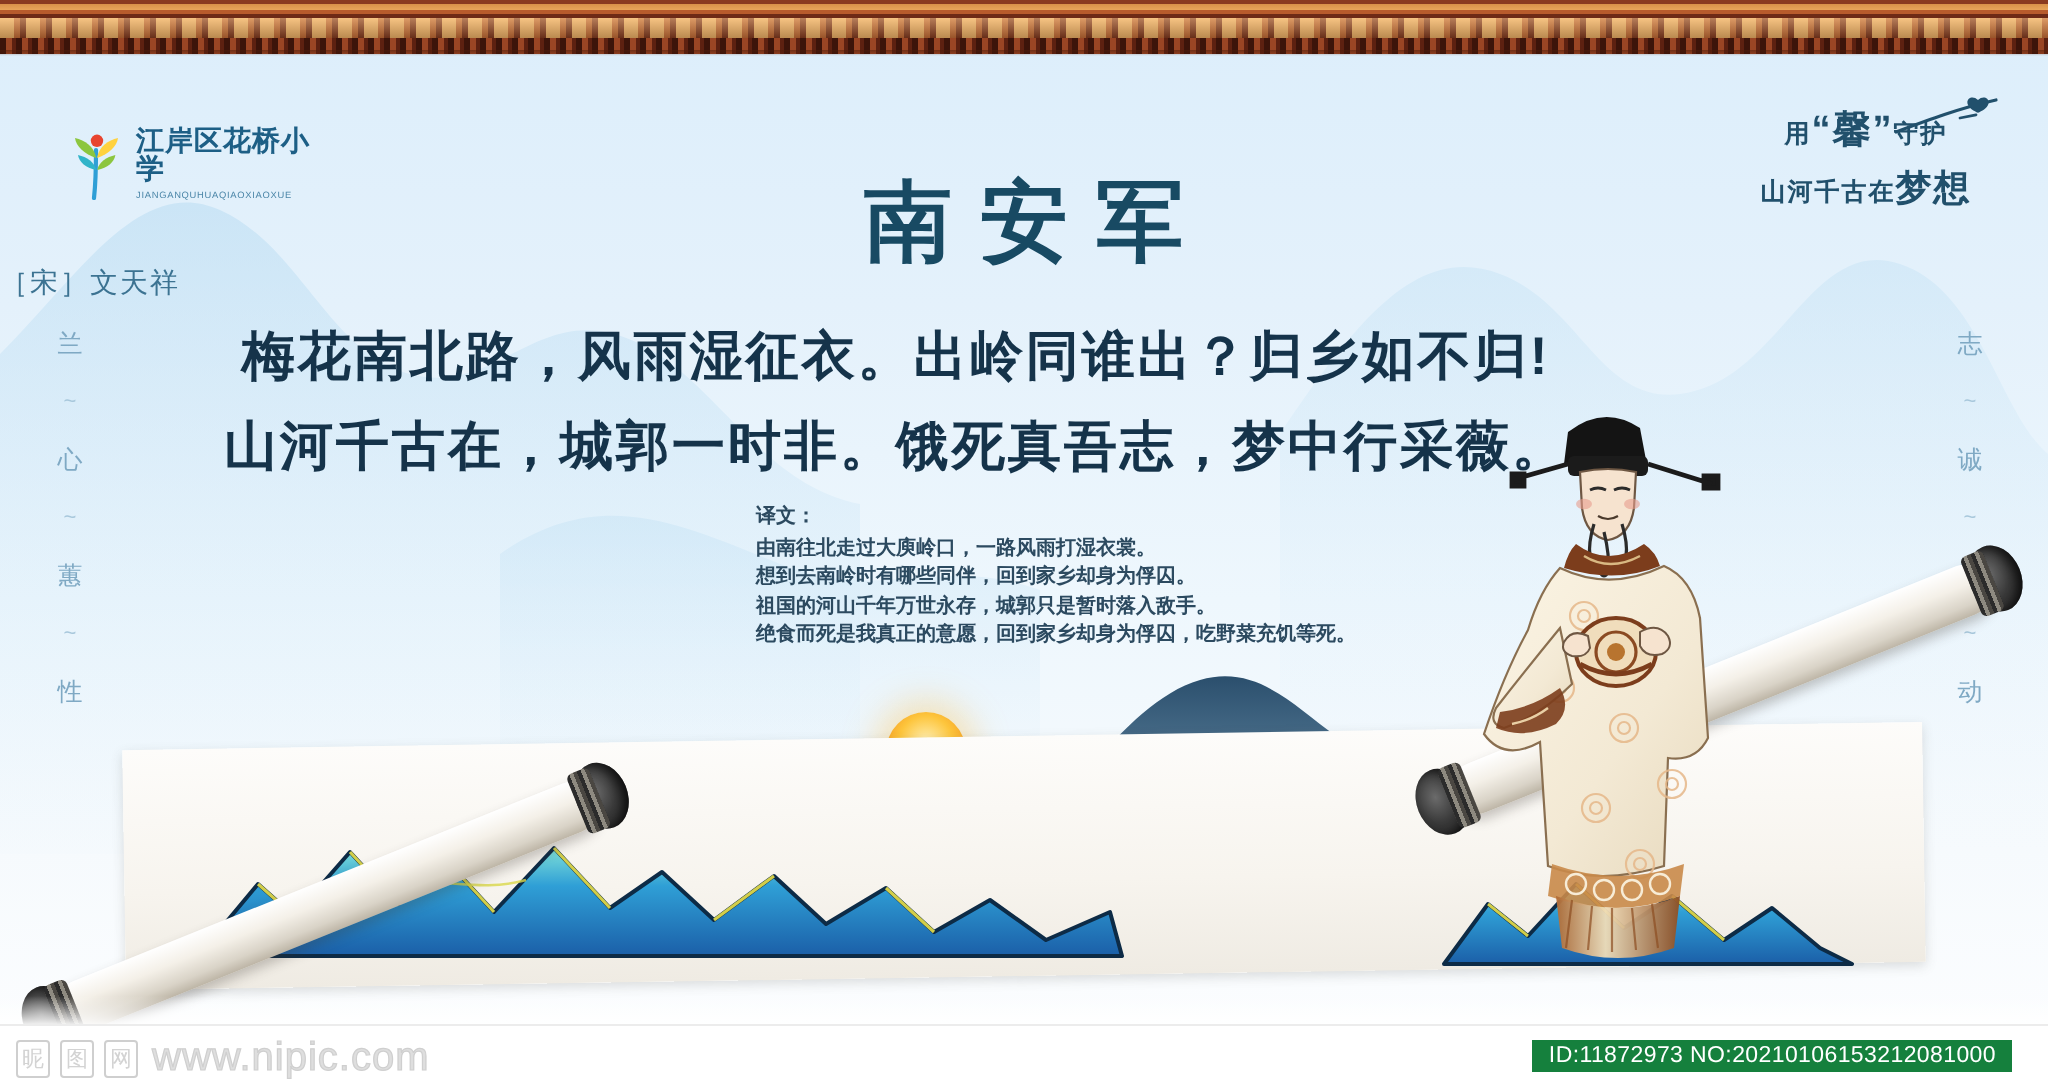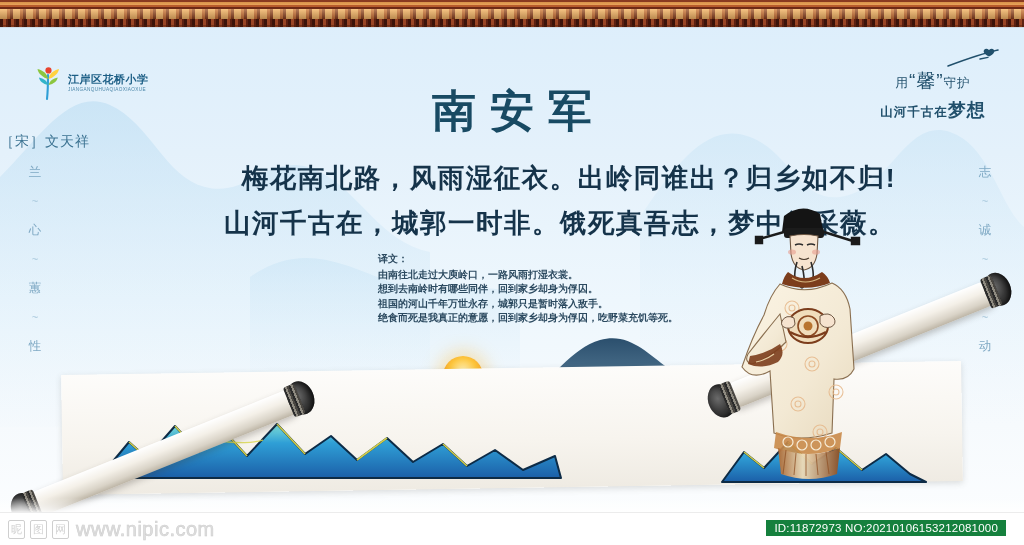--- a/index.html
+++ b/index.html
@@ -50,51 +50,51 @@
   }
 
   
   .bg-hills { position:absolute; left:0; top:27px; width:1024px; height:400px; }
 
   
   .logo { position:absolute; left:34px; top:63px; width:130px; height:40px; display:flex; align-items:center; gap:6px; }
   .logo-mark { width:28px; height:34px; position:relative; flex:0 0 28px; }
   .logo-text { display:flex; flex-direction:column; line-height:1; }
   .logo-name {
-    font-size:11px; font-weight:700; color:#1d5f86; letter-spacing:.5px;
+    font-size:14px; font-weight:700; color:#1d5f86; letter-spacing:.5px;
     font-family:"Liberation Serif","DejaVu Serif",serif;
   }
   .logo-pinyin { font-size:4.6px; color:#4b86a8; letter-spacing:.35px; margin-top:3px; transform:scaleX(1.02); transform-origin:left; }
 
   
   .slogan {
     position:absolute; right:22px; top:52px; width:138px; height:58px;
     color:#21506c; text-align:center;
   }
-  .slogan-l1 { font-size:12.5px; letter-spacing:1px; font-weight:400; white-space:nowrap;margin-top:16px; }
+  .slogan-l1 { font-size:12.5px; letter-spacing:1px; font-weight:700; white-space:nowrap; }
   .slogan-l1 .big { font-size:19px; }
   .slogan-l2 { font-size:12.5px; letter-spacing:1px; font-weight:700; margin-top:4px; white-space:nowrap; }
   .slogan-l2 .big { font-size:18px; }
   .slogan-swoosh { position:absolute; right:-2px; top:-4px; }
 
   
   .title {
     position:absolute; left:0; top:82px; width:1024px; text-align:center;
     font-family:"Liberation Serif","DejaVu Serif",serif;
     font-size:44px; font-weight:700; color:#184a63; letter-spacing:14px;
     text-indent:14px;
   }
   .byline {
     position:absolute; left:0; top:133px; width:1024px; text-align:left;
     font-size:14px; color:#3c7392; letter-spacing:1px;
   }
 
   
   .poem {
-    position:absolute; left:0; top:156px; width:896px; text-align:right;
+    position:absolute; left:0; top:156px; width:896px; text-align:center;
     font-family:Liberation Sans, sans-serif;
     color:#15334a;
   }
   .poem-line { font-size:26.5px; font-weight:700; letter-spacing:1.5px; line-height:45px; white-space:nowrap; }
 
   
   .trans {
     position:absolute; left:378px; top:252px; width:300px;
     color:#2c4a60; font-size:10px; line-height:14.2px;
     font-family:"Liberation Serif","DejaVu Serif",serif;

